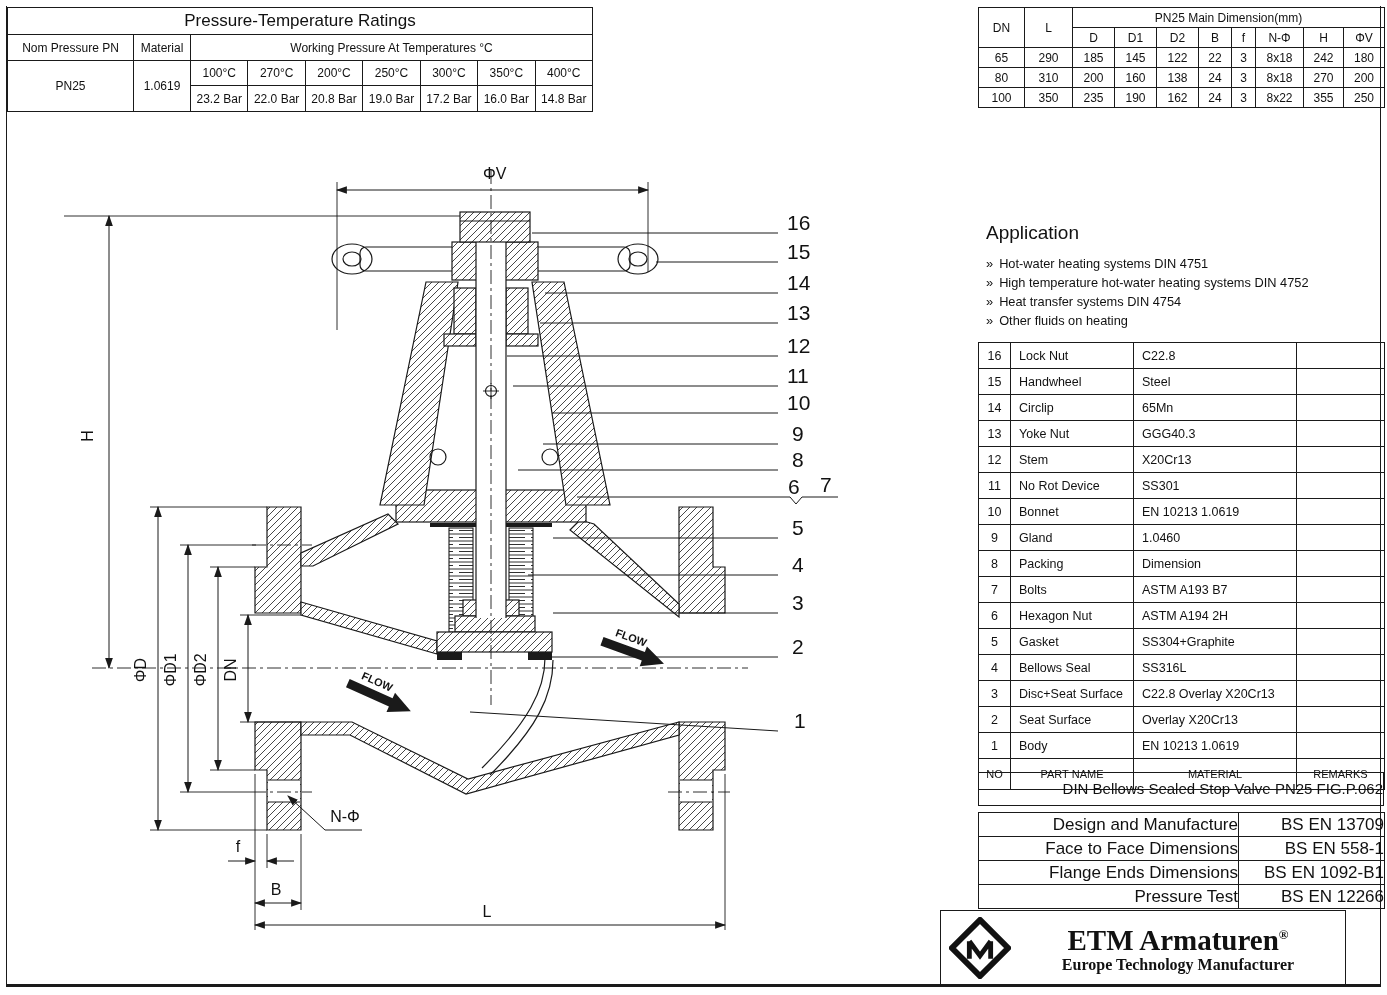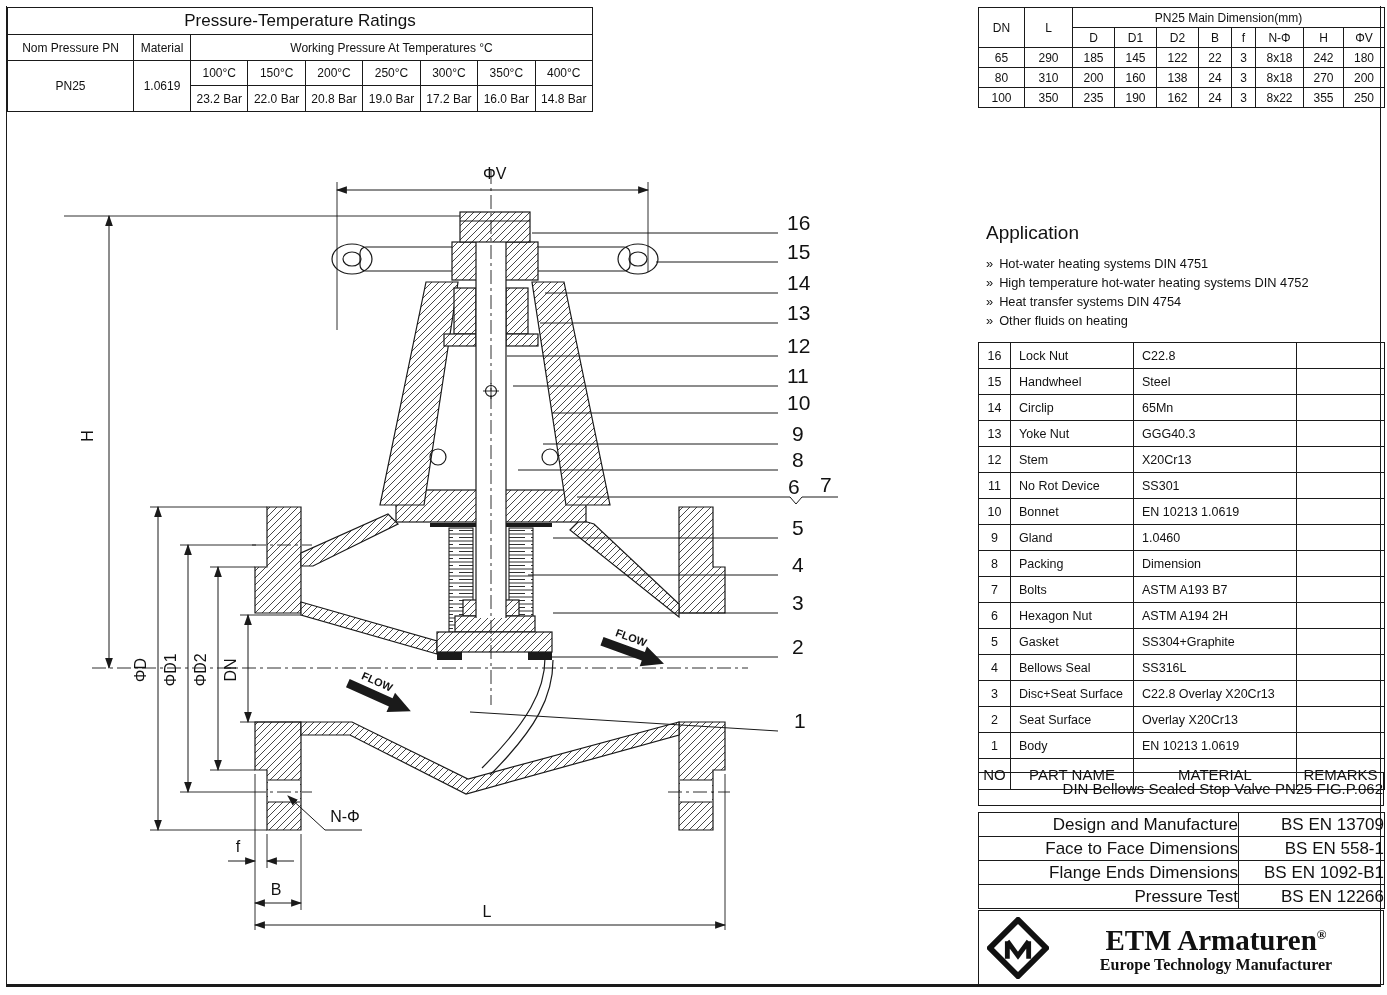--- a/index.html
+++ b/index.html
@@ -20,29 +20,29 @@
   #dtab td{font-size:12px;height:19px;}
   
   #app{position:absolute;left:986px;top:222px;width:392px;}
   #app .t{font-size:19px;font-weight:400;margin:0 0 10px 0;}
   #app .li{font-size:12.8px;line-height:19px;}
   #app .mk{margin-right:6px;}
   
   #parts{position:absolute;left:978px;top:342px;width:406px;}
   #parts td{height:25px;font-size:12.5px;}
   #parts td.nm,#parts td.mt{text-align:left;padding-left:8px;margin-left:22px;}
-  #parts tr.ftr td{height:30px;font-size:15px;text-align:center;padding:0;}
+  #parts tr.ftr td{height:30px;font-size:11px;text-align:center;padding:0;}
   
   #tblock{position:absolute;left:978px;top:772px;width:404px;height:32px;border:1px solid #1a1a1a;
           font-size:15px;text-align:right;line-height:32px;}
   
   #stds{position:absolute;left:978px;top:812px;width:406px;}
   #stds td{height:23px;font-size:17px;text-align:right;padding-left:24px;}
   
-  #logo{position:absolute;left:978px;top:910px;width:404px;height:73px;border:1px solid #1a1a1a;
+  #logo{position:absolute;left:940px;top:910px;width:404px;height:73px;border:1px solid #1a1a1a;
         display:flex;align-items:center;}
   #logo .mark{margin-left:8px;flex:0 0 auto;}
   #logo .words{flex:1;text-align:center;font-family:"Liberation Serif",serif;font-weight:700;}
   #logo .nm{font-size:29px;line-height:30px;}
   #logo .rg{font-size:13px;vertical-align:super;}
   #logo .tg{font-size:16px;line-height:20px;}
   
   #dwg{position:absolute;left:0;top:0;}
   #dwg .o{fill:none;stroke:#1a1a1a;stroke-width:1.2;}
   #dwg .hf{fill:url(#h45);stroke:#1a1a1a;stroke-width:1.2;}
@@ -251,21 +251,21 @@
         </tr>
     <tr class="hdr">
       <td>Nom Pressure PN</td>
       <td>Material</td>
       <td colspan="7">Working Pressure At Temperatures °C</td>
     </tr>
     <tr class="tmp">
       <td rowspan="2">PN25</td>
       <td rowspan="2">1.0619</td>
       <td>100°C</td>
-      <td>150°C</td>
+      <td>270°C</td>
       <td>200°C</td>
       <td>250°C</td>
       <td>300°C</td>
       <td>350°C</td>
       <td>400°C</td>
     </tr>
     <tr class="bar">
       <td>23.2 Bar</td>
       <td>22.0 Bar</td>
       <td>20.8 Bar</td>

